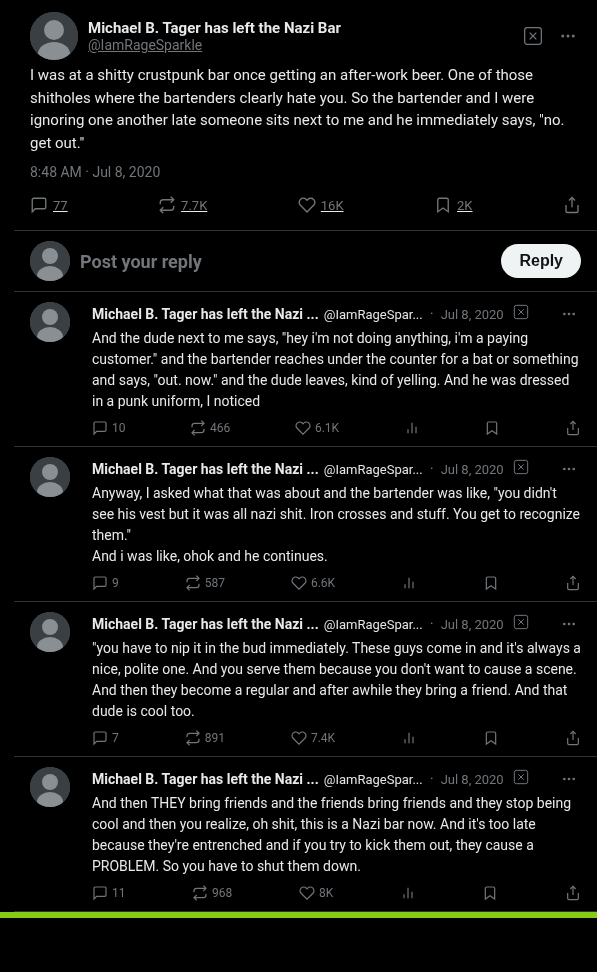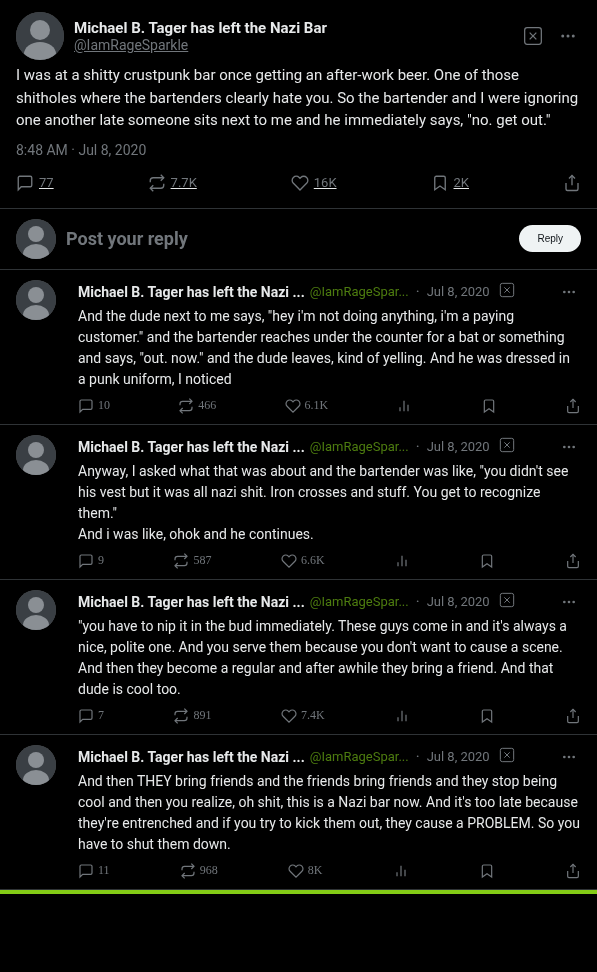--- a/index.html
+++ b/index.html
@@ -6,21 +6,22 @@
     body {
       background: #000;
       color: #e7e9ea;
       font-family: -apple-system, BlinkMacSystemFont, "Segoe UI", Roboto, Helvetica, Arial, sans-serif;
       font-size: 15px;
       width: 597px;
       min-height: 972px;
       overflow-x: hidden;
     }
     .tweet-thread {
-      border-bottom: 4px solid #84cc16;
+      border-bottom: 6px solid #84cc16;
+      padding-left: 14px;
     }
     .main-tweet {
       padding: 12px 16px;
       border-bottom: 1px solid #2f3336;
     }
     .tweet-header {
       display: flex;
       align-items: center;
       justify-content: space-between;
       margin-bottom: 4px;
@@ -110,22 +111,22 @@
       font-size: 18px;
       padding: 8px 0;
       font-weight: bold;
     }
     .reply-btn {
       background: #eff3f4;
       color: #0f1419;
       border: none;
       border-radius: 20px;
       padding: 8px 18px;
-      font-size: 10px;
-      font-weight: 400;
+      font-size: 16px;
+      font-weight: 700;
       cursor: pointer;
     }
     .reply-tweet {
       display: flex;
       gap: 10px;
       padding: 10px 16px;
       border-bottom: 1px solid #2f3336;
     }
     .reply-content { flex: 1; margin-left: 12px; }
     .reply-header {
@@ -141,37 +142,36 @@
       gap: 5px;
       flex-wrap: wrap;
     }
     .reply-name {
       font-weight: 700;
       font-size: 14px;
       color: #e7e9ea;
     }
     .reply-handle {
       font-size: 13px;
-      color: #4d7c0f;
+      color: #e5e5e5;
     }
     .reply-date {
       font-size: 13px;
       color: #71767b;
     }
     .reply-text {
       font-size: 14px;
       line-height: 1.5;
       color: #e7e9ea;
       margin-bottom: 8px;
     }
     .reply-actions {
       display: flex;
       align-items: flex-end;
       justify-content: space-between;
-      font-family: Liberation Serif, serif;
     }
     .reply-action {
       display: flex;
       align-items: center;
       gap: 4px;
       color: #71767b;
       font-size: 12px;
       cursor: pointer;
     }
     .dot-sep {

